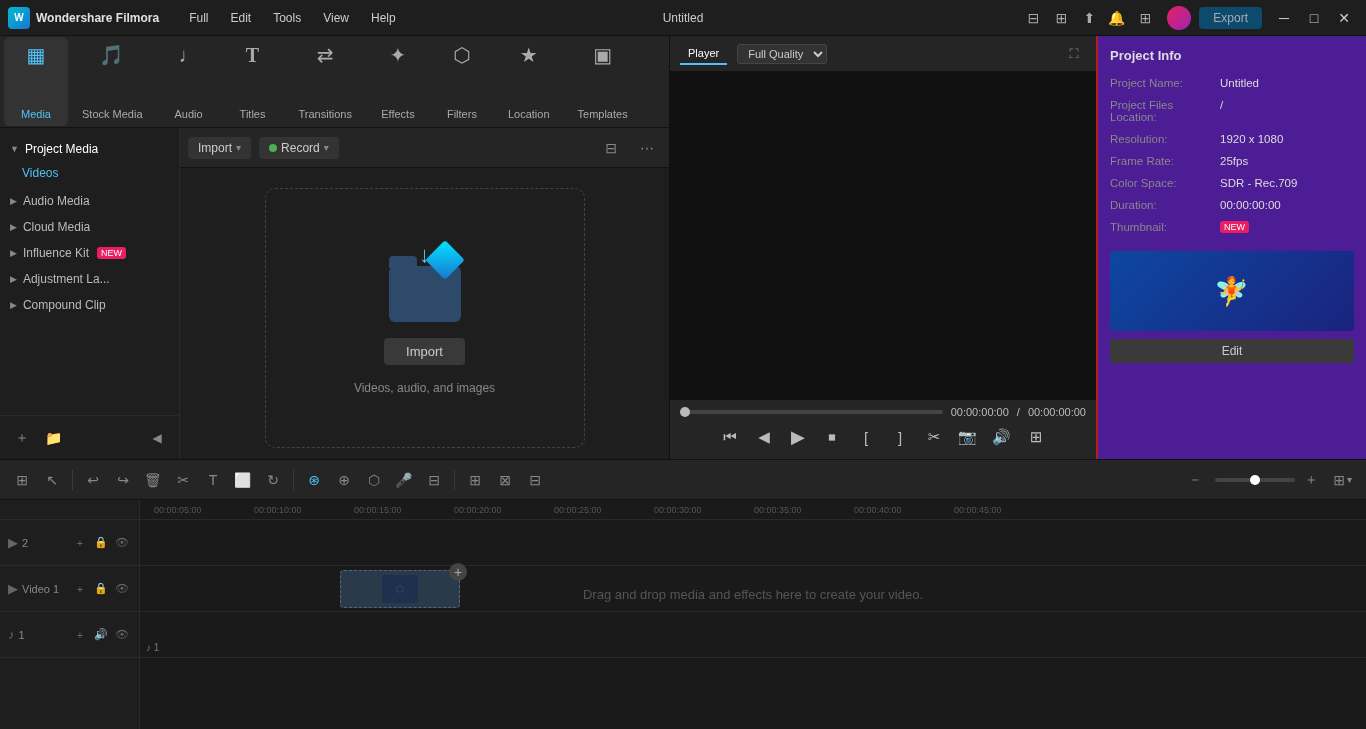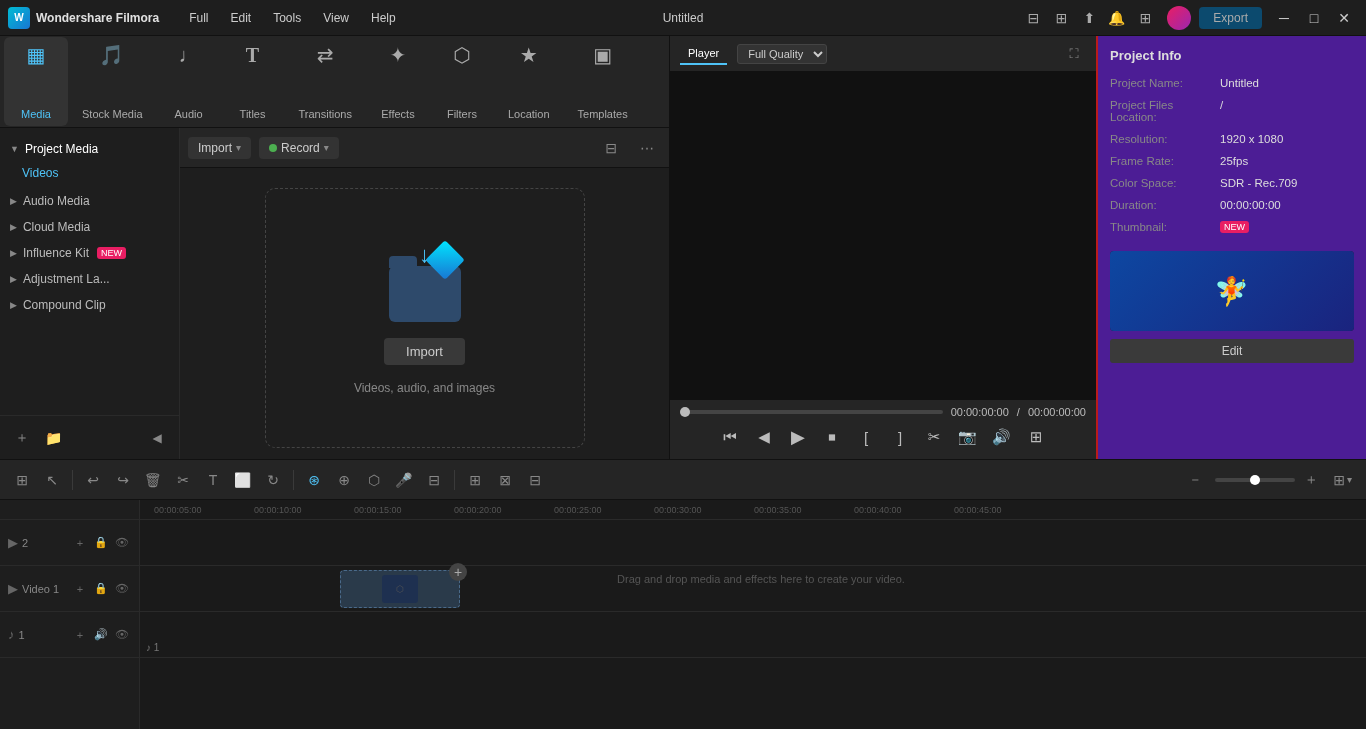--- a/index.html
+++ b/index.html
@@ -653,27 +653,26 @@
       position: absolute;
       top: -8px; right: -8px;
       width: 18px; height: 18px;
       background: #444;
       border-radius: 50%;
       display: flex; align-items: center; justify-content: center;
       color: #aaa; font-size: 14px; cursor: pointer;
     }
     .drop-text {
       position: absolute;
-      bottom: 26px;
+      bottom: 9px;
       left: 50%;
       transform: translateX(-50%);
-      font-size: 11px;
+      font-size: 13px;
       color: #555;
       white-space: nowrap;
-      margin-left: 8px;
     }
 
     
     .audio-label {
       font-size: 10px;
       color: #777;
       position: absolute;
       left: 6px;
       bottom: 4px;
     }

